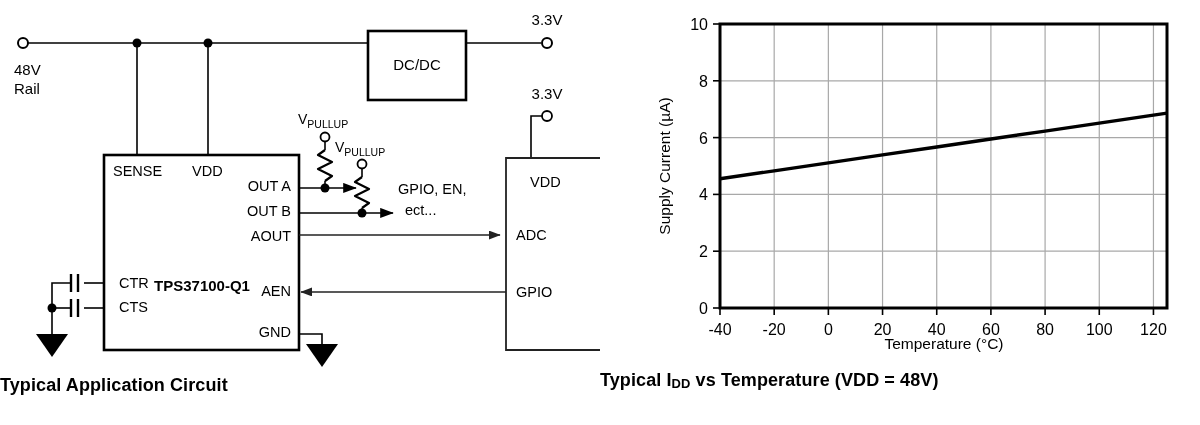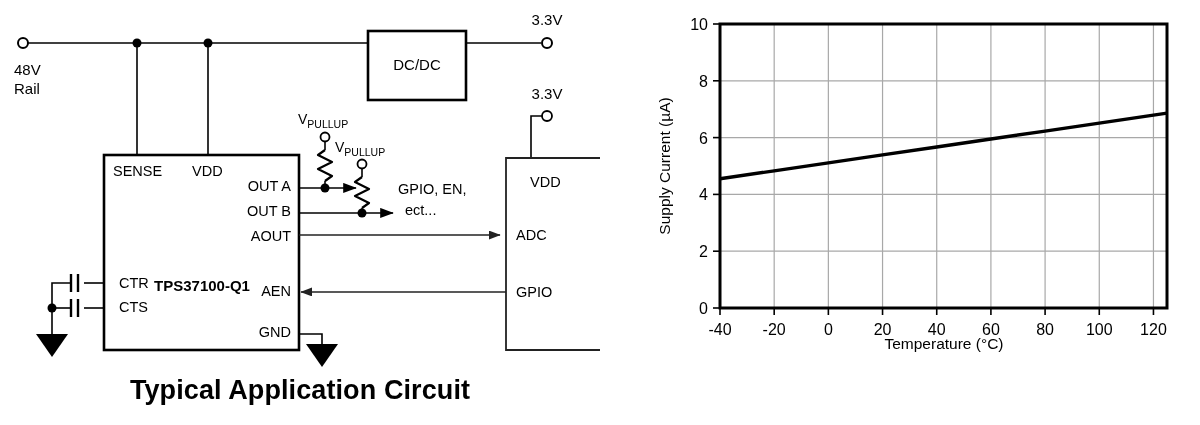--- a/index.html
+++ b/index.html
@@ -24,23 +24,23 @@
     top: 0;
     height: 425px;
   }
   #circuit-panel { left: 0; width: 600px; }
   #chart-panel   { left: 600px; width: 600px; }
 
   svg { display: block; }
 
   .cap {
     position: absolute;
-    text-align: center;
+    text-align: left;
     font-weight: bold;
-    font-size: 27px;
+    font-size: 18px;
     letter-spacing: 0.1px;
     white-space: nowrap;
   }
   #circuit-caption { left: 0; width: 600px; top: 375px; }
   #chart-caption   { left: 600px; width: 600px; top: 370px; }
   .cap sub { font-size: 0.72em; vertical-align: -0.18em; }
 </style>
 </head>
 <body>
 
@@ -220,14 +220,17 @@
           <text x="108" y="143.6" font-size="16" text-anchor="end">6</text>
           <text x="108" y="86.79999999999998" font-size="16" text-anchor="end">8</text>
           <text x="108" y="30" font-size="16" text-anchor="end">10</text>
         </g>
 
       <text x="344" y="349" font-size="15.5" text-anchor="middle">Temperature (°C)</text>
       <text x="70" y="166" font-size="15.5" text-anchor="middle" transform="rotate(-90 70 166)">Supply Current (µA)</text>
     </svg>
   </div>
 
+  <div class="cap" id="chart-caption">
+    <span>Typical I</span><sub>DD</sub><span> vs Temperature (VDD = 48V)</span>
+  </div>
 
 </div>
 
 </body></html>

